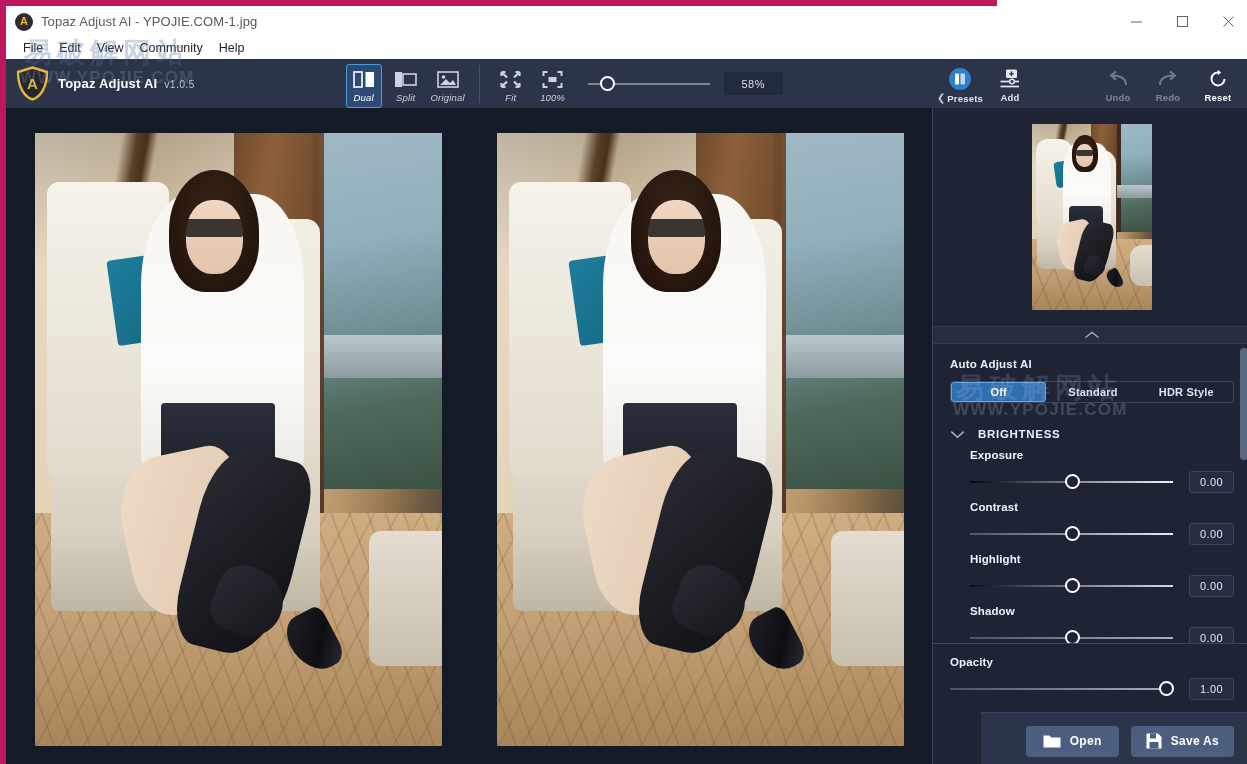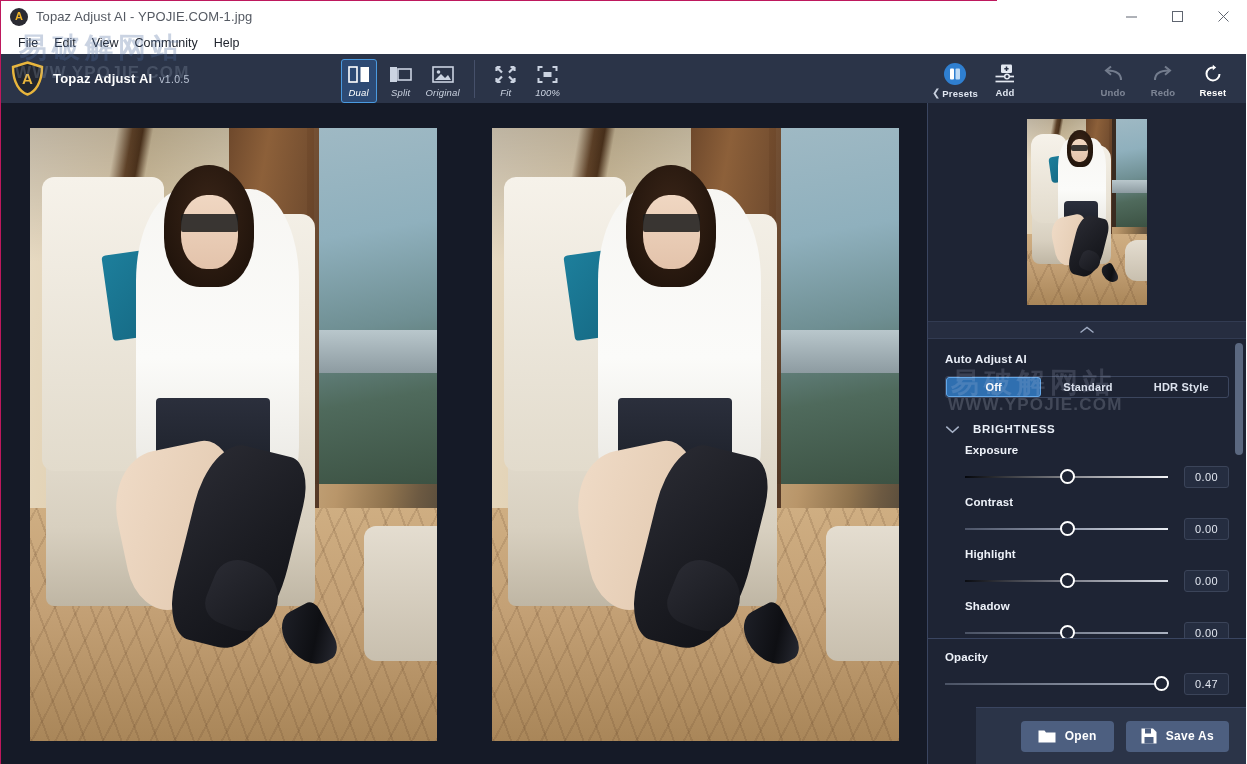--- a/index.html
+++ b/index.html
@@ -6,21 +6,21 @@
   html, body {
     width: 1247px; height: 764px;
     overflow: hidden;
     font-family: "Liberation Sans", sans-serif;
     background: #ffffff;
   }
   .app {
     position: relative;
     width: 997px; height: 764px;
     background: #151a27;
-    border: 1px solid #be185d;
+    border: 6px solid #be185d;
   }
 
   
   .titlebar {
     position: absolute; left: 0; top: 0;
     width: 1245px; height: 31px;
     background: #ffffff;
     display: flex; align-items: center;
   }
   .title-logo {
@@ -472,20 +472,26 @@
         <div class="tool-ico">
           <svg width="21" height="19" viewBox="0 0 21 19">
             <path d="M1.5 6 L1.5 2 L5.5 2 M15.5 2 L19.5 2 L19.5 6 M19.5 13 L19.5 17 L15.5 17 M5.5 17 L1.5 17 L1.5 13" stroke="#cbd3e1" stroke-width="2" fill="none"></path>
             <rect x="6.5" y="7" width="8" height="5" fill="#cbd3e1"></rect>
           </svg>
         </div>
         <div class="tool-label">100%</div>
       </div>
     </div>
 
+    <div class="zoom-wrap">
+      <div class="zoom-track">
+        <div class="zoom-knob" id="zoomKnob" style="left: 10%;"></div>
+      </div>
+      <div class="zoom-val">58%</div>
+    </div>
 
     <div class="head-right">
       <div class="preset-btn">
         <div class="tool-ico histo-circle">
           <svg width="14" height="14" viewBox="0 0 14 14">
             <rect x="2" y="1.5" width="4" height="11" rx="1" fill="#ffffff"></rect>
             <rect x="7.5" y="1.5" width="4.5" height="11" rx="1" fill="#bcd9f5"></rect>
           </svg>
         </div>
         <div class="preset-row">
@@ -679,21 +685,21 @@
         <div class="vthumb"></div>
       </div>
     </div>
 
     <div class="opacity-box">
       <div class="slider-label">Opacity</div>
       <div class="slider-line">
         <div class="s-track plain">
           <div class="s-knob" id="opKnob" style="left: 97%;"></div>
         </div>
-        <div class="s-val">0.47</div>
+        <div class="s-val">1.00</div>
       </div>
     </div>
 
     <div class="footer">
       <div class="fbtn">
         <svg width="18" height="15" viewBox="0 0 18 15">
           <path d="M0.5 13.5 L0.5 1.5 L6.5 1.5 L8 3.5 L17.5 3.5 L17.5 13.5 Z" fill="#ffffff"></path>
         </svg>
         <span>Open</span>
       </div>

